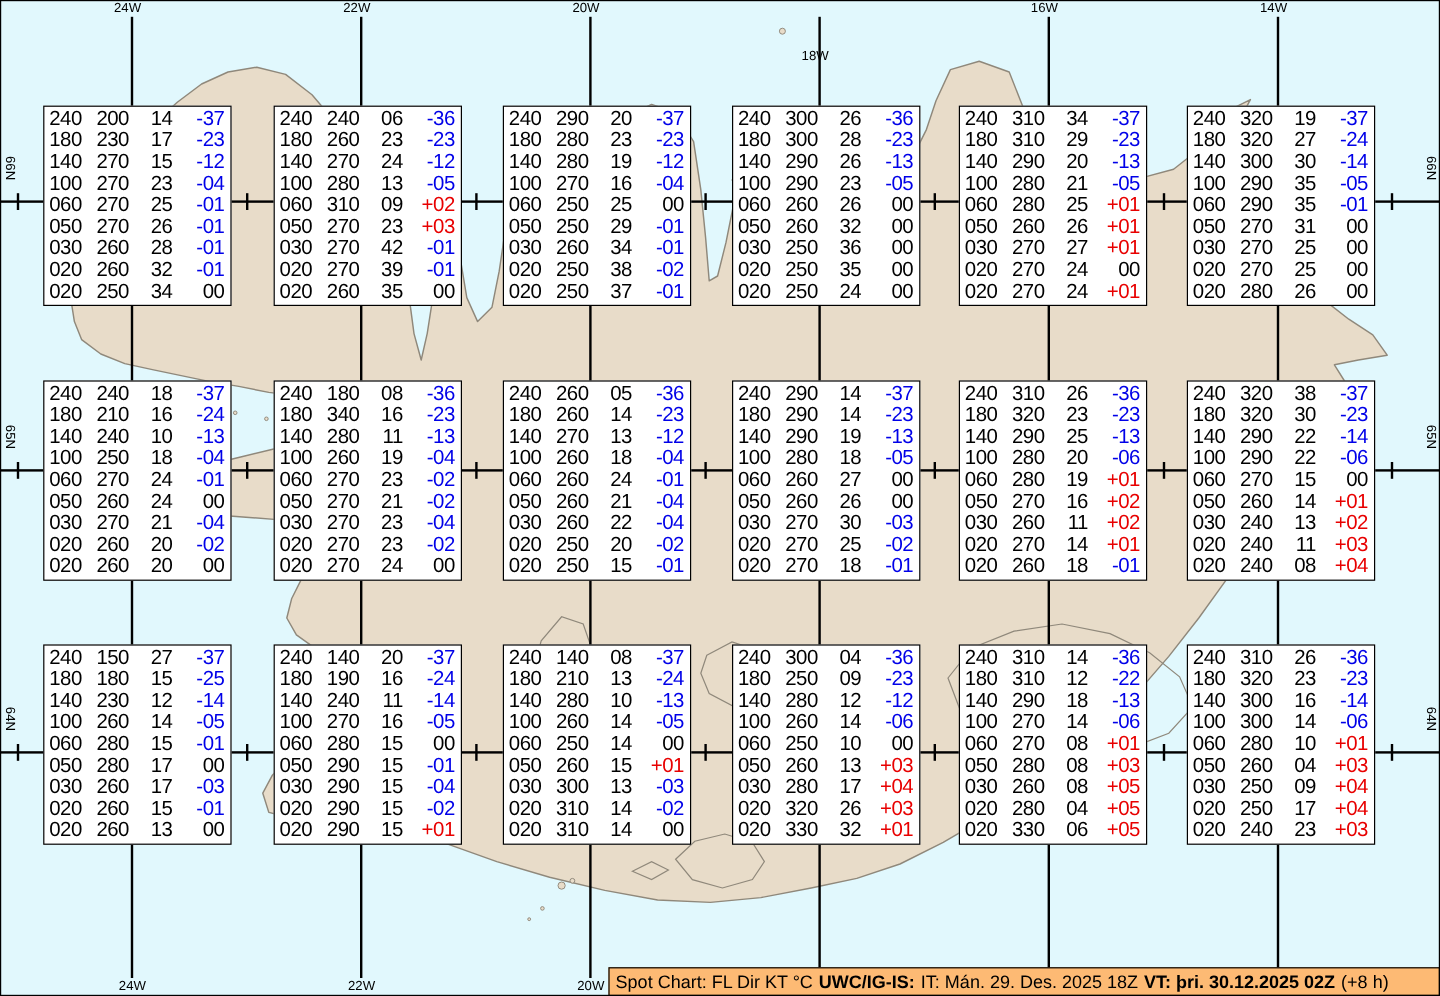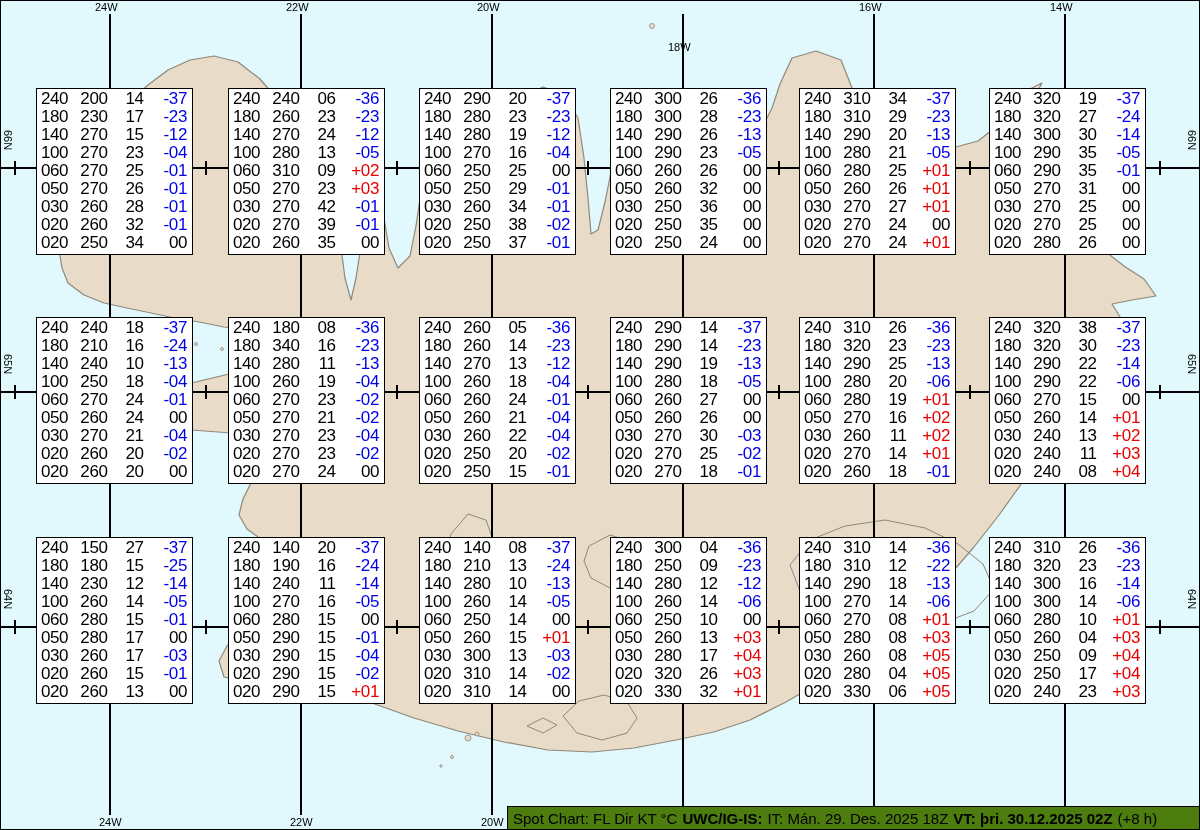--- a/index.html
+++ b/index.html
@@ -27,21 +27,21 @@
   .spot-row span{display:inline-block}
   .c-fl{width:31px;text-align:left}
   .c-dir{width:31px;text-align:left}
   .c-spd{width:24px;text-align:right}
   .c-tmp{width:35px;text-align:right}
   .neg{color:var(--neg,#0000e8)}
   .pos{color:var(--pos,#e80000)}
   
   .status-bar{
     position:absolute;left:507px;top:806px;width:693px;height:24px;box-sizing:border-box;
-    background:#4d7c0f;border:1px solid #000;z-index:20;
+    background:#fdba74;border:1px solid #000;z-index:20;
     display:flex;align-items:center;font-size:15px;padding-left:5px;white-space:pre;
   }
   .status-bar span{margin-right:5px}
   .status-bar b{font-weight:bold;margin-right:5px}
 </style>
 </head>
 <body>
 
 <div id="stage">
 

